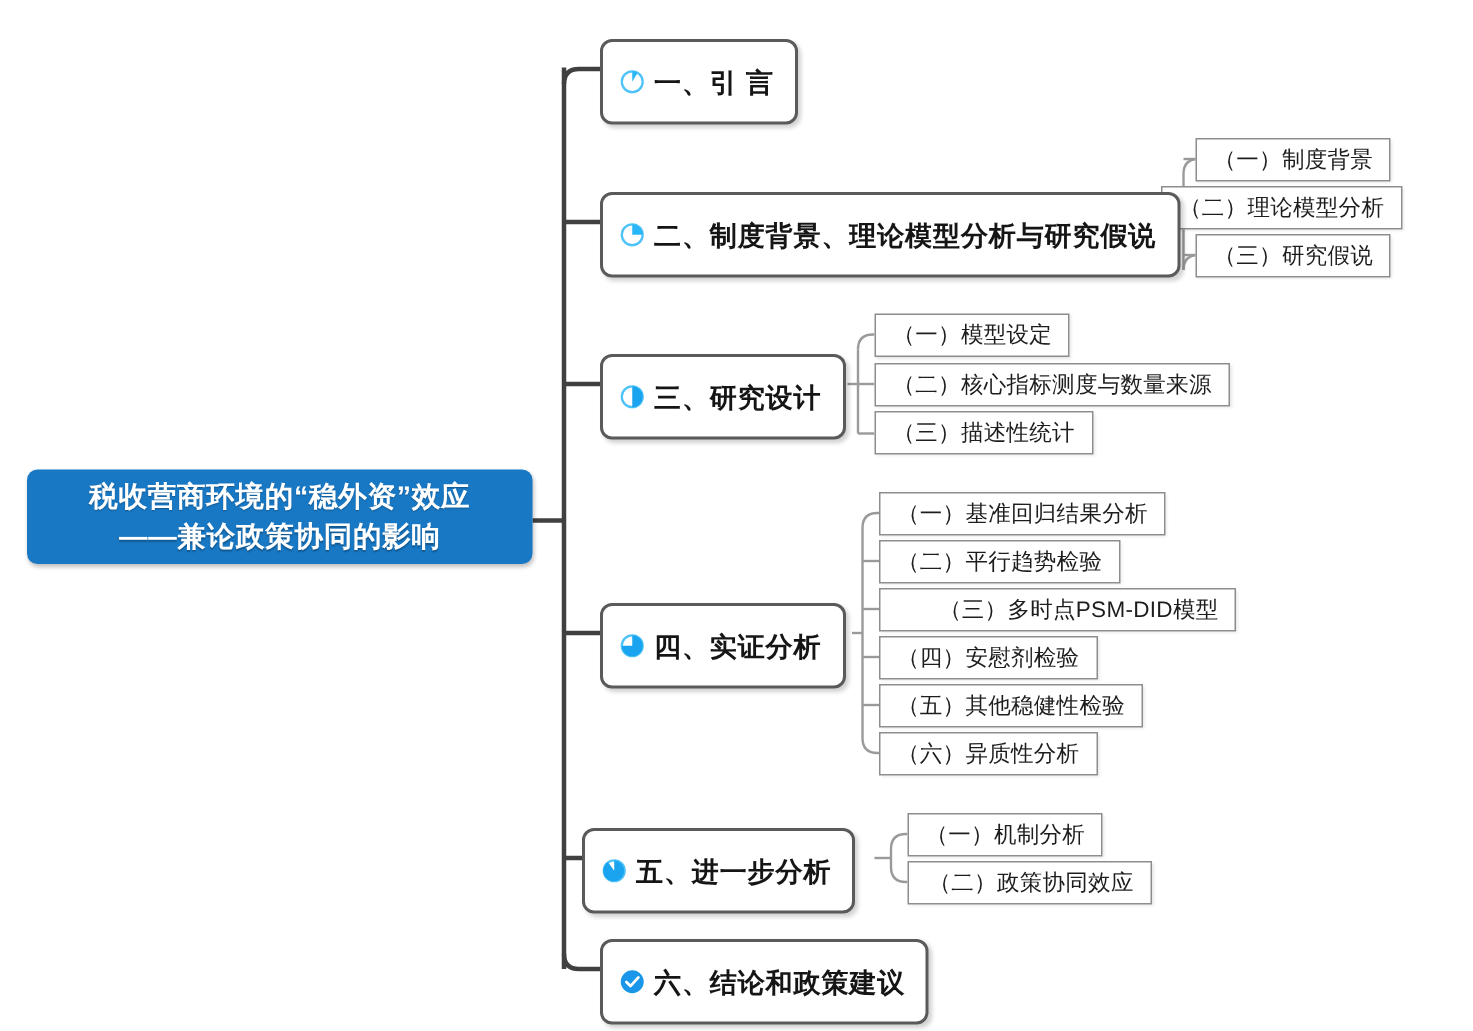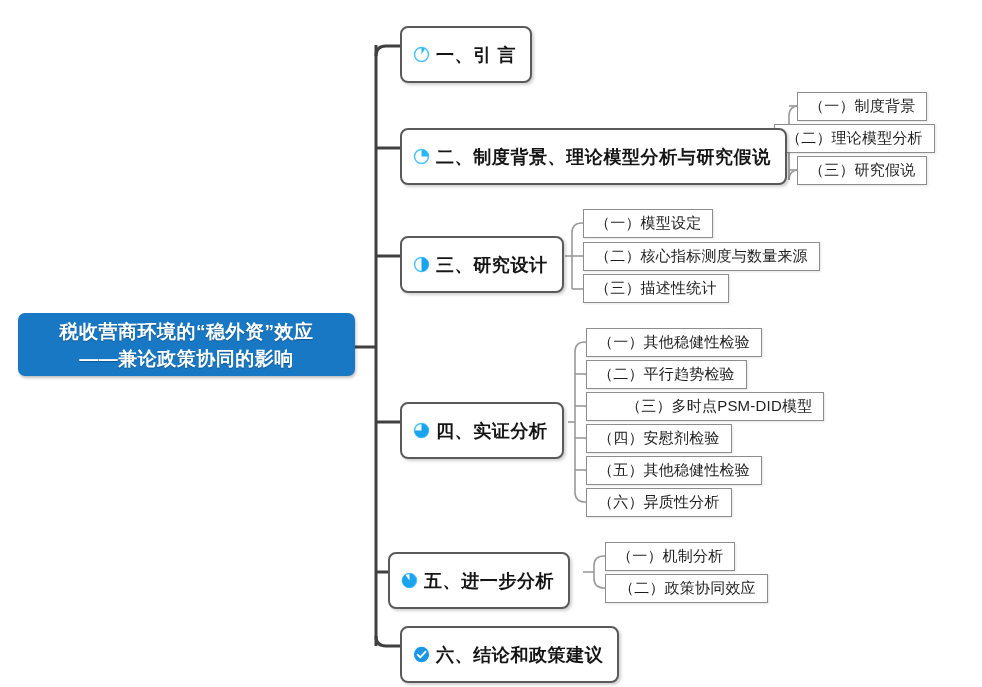--- a/index.html
+++ b/index.html
@@ -226,21 +226,21 @@
     <span class="l2-label">（一）模型设定</span>
   </div>
   <div class="l2-node" style="left:583px; top:242px;">
     <span class="l2-label">（二）核心指标测度与数量来源</span>
   </div>
   <div class="l2-node" style="left:583px; top:274px;">
     <span class="l2-label">（三）描述性统计</span>
   </div>
 
   <div class="l2-node" style="left:586px; top:328px;">
-    <span class="l2-label">（一）其他稳健性检验</span>
+    <span class="l2-label">（一）基准回归结果分析</span>
   </div>
   <div class="l2-node" style="left:586px; top:360px;">
     <span class="l2-label">（二）平行趋势检验</span>
   </div>
   <div class="l2-node" style="left:586px; top:392px;padding-left:39px;">
     <span class="l2-label">（三）多时点PSM-DID模型</span>
   </div>
   <div class="l2-node" style="left:586px; top:424px;">
     <span class="l2-label">（四）安慰剂检验</span>
   </div>

